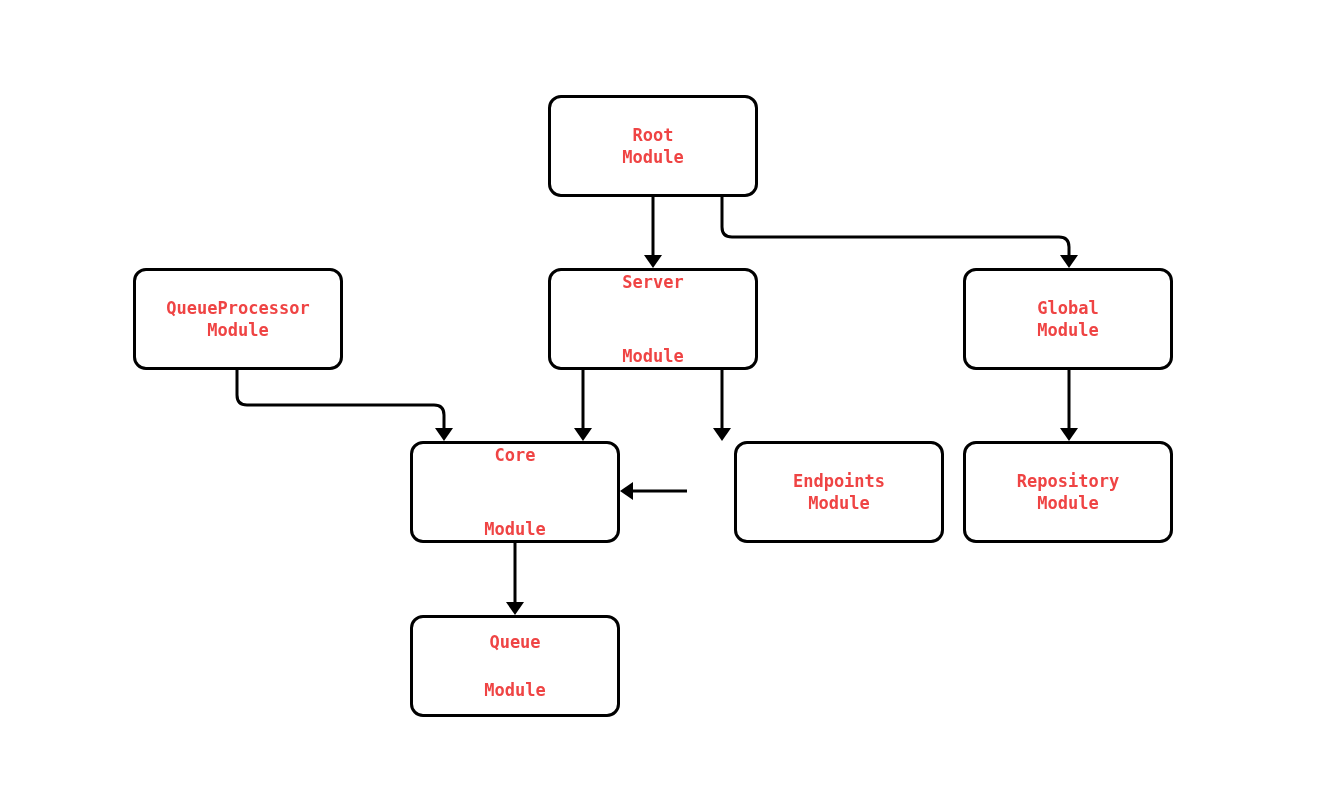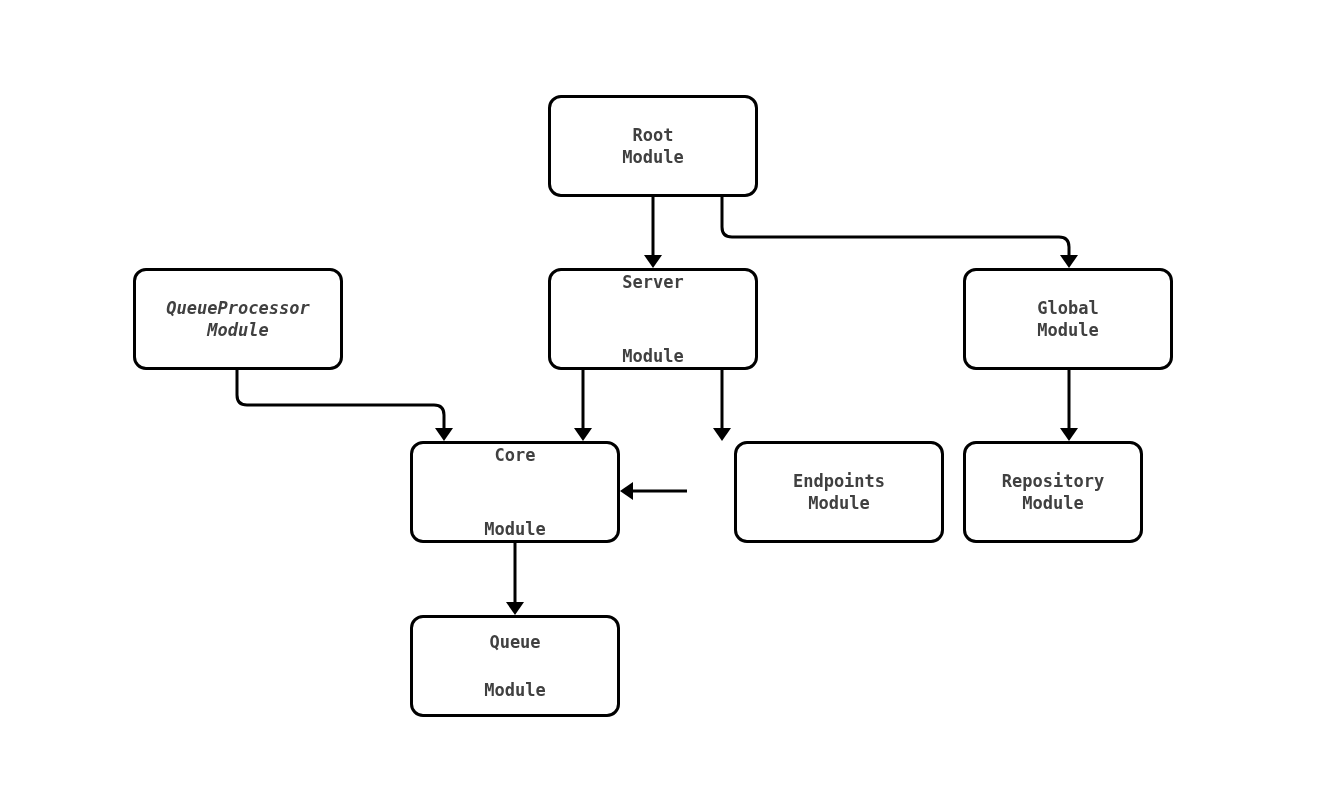--- a/index.html
+++ b/index.html
@@ -37,21 +37,21 @@
     flex-direction: column;
     align-items: center;
     justify-content: center;
     z-index: 2;
   }
   .node-line {
     font-family: "DejaVu Sans Mono", "Liberation Mono", monospace;
     font-size: 17px;
     font-weight: bold;
     line-height: 22px;
-    color: #404040;
+    color: #ef4444;
     white-space: pre;
     letter-spacing: 0px;
   }
 </style>
 </head>
 <body>
 
 <div id="diagram-canvas">
 
   <svg id="edge-layer" viewBox="0 0 1337 809" width="1337" height="809" xmlns="http://www.w3.org/2000/svg">
@@ -75,21 +75,21 @@
         <polygon points="1060,428 1078,428 1069,441"></polygon>
         <polygon points="506,602 524,602 515,615"></polygon>
       </g>
   </svg>
 
   <div class="node-box" style="left: 548px; top: 95px; width: 210px; height: 102px;">
     <span class="node-line">Root</span>
     <span class="node-line">Module</span>
   </div>
 
-  <div class="node-box" style="left: 133px; top: 268px; width: 210px; height: 102px; font-style: italic;">
+  <div class="node-box" style="left: 133px; top: 268px; width: 210px; height: 102px;">
     <span class="node-line">QueueProcessor</span>
     <span class="node-line">Module</span>
   </div>
 
   <div class="node-box" style="left: 548px; top: 268px; width: 210px; height: 102px; justify-content: space-between;">
     <span class="node-line">Server</span>
     <span class="node-line">Module</span>
   </div>
 
   <div class="node-box" style="left: 963px; top: 268px; width: 210px; height: 102px; text-align: center;">
@@ -100,21 +100,21 @@
   <div class="node-box" style="left: 410px; top: 441px; width: 210px; height: 102px; justify-content: space-between;">
     <span class="node-line">Core</span>
     <span class="node-line">Module</span>
   </div>
 
   <div class="node-box" style="left: 687px; top: 441px; width: 210px; height: 102px; margin-left: 47px;">
     <span class="node-line">Endpoints</span>
     <span class="node-line">Module</span>
   </div>
 
-  <div class="node-box" style="left: 963px; top: 441px; width: 180px; height: 102px;">
+  <div class="node-box" style="left: 963px; top: 441px; width: 210px; height: 102px;">
     <span class="node-line">Repository</span>
     <span class="node-line">Module</span>
   </div>
 
   <div class="node-box" style="left: 410px; top: 615px; width: 210px; height: 102px; gap: 26px;">
     <span class="node-line">Queue</span>
     <span class="node-line">Module</span>
   </div>
 
 </div>

